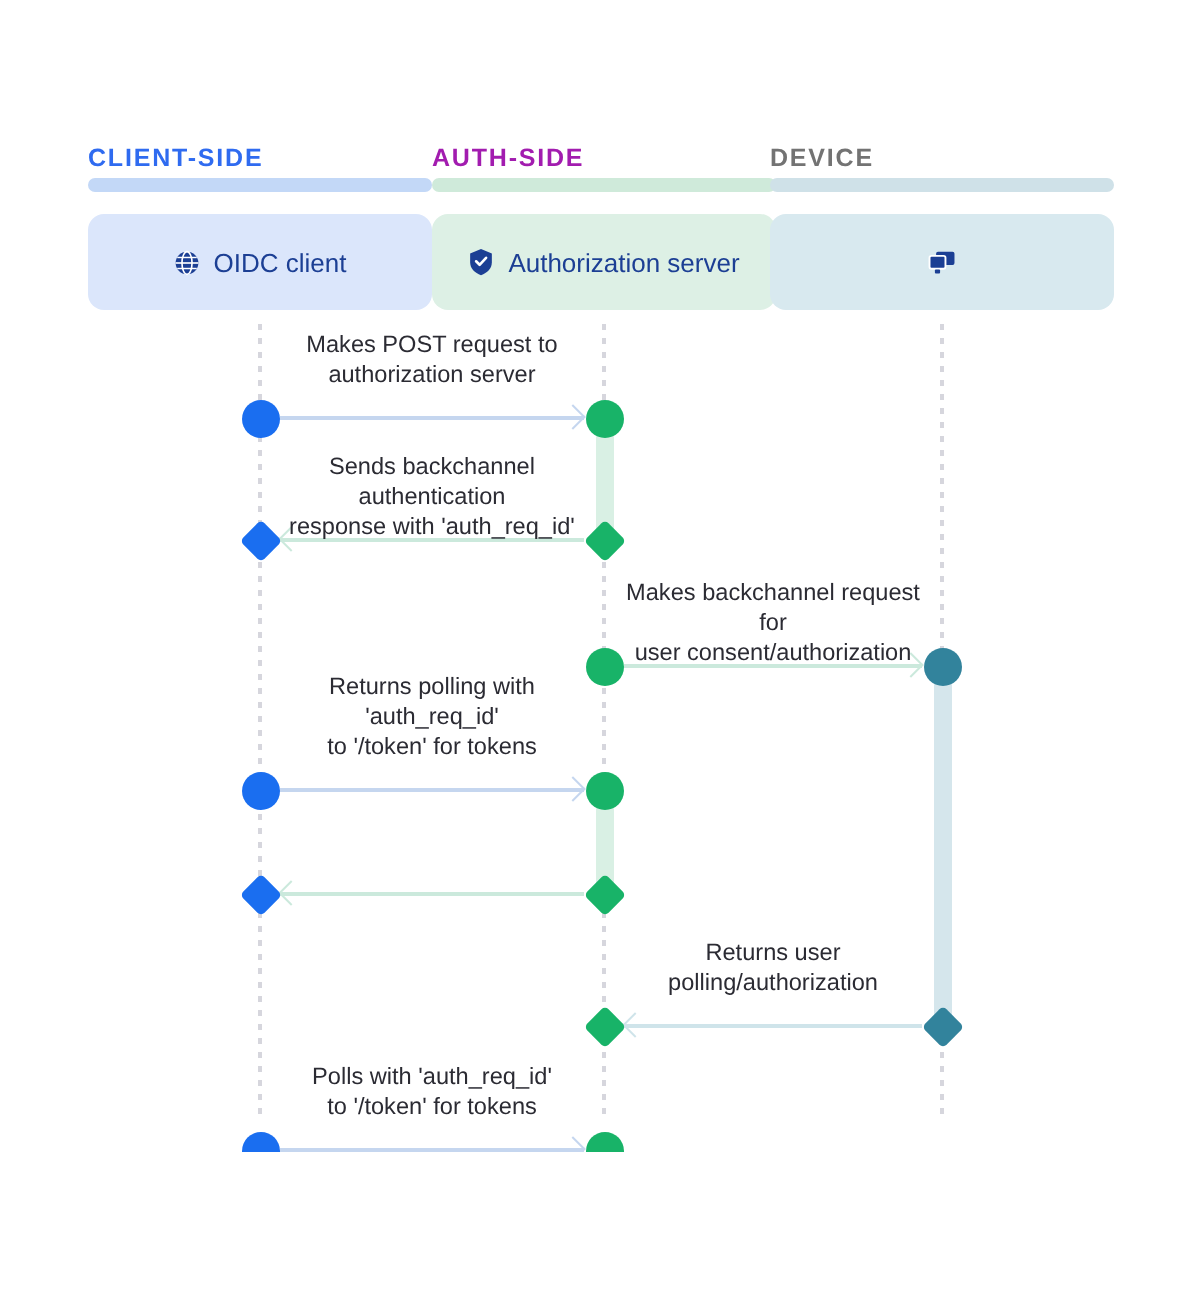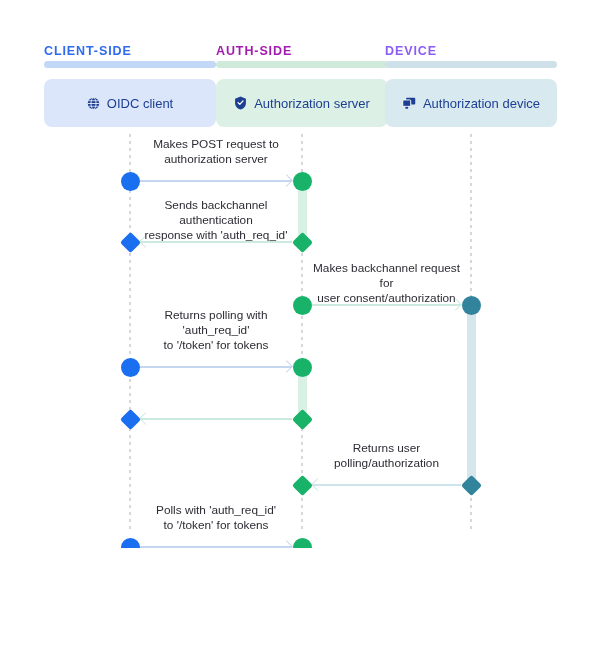--- a/index.html
+++ b/index.html
@@ -8,20 +8,21 @@
     background: #ffffff;
     font-family: "Liberation Sans", sans-serif;
     -webkit-font-smoothing: antialiased;
   }
   #card {
     position: relative;
     width: 602px; height: 548px;
     background: #ffffff;
     border-radius: 26px;
     overflow: hidden;
+    margin-top: 28px;
   }
   .col-title {
     position: absolute;
     font-size: 12.5px;
     font-weight: bold;
     letter-spacing: 0.9px;
     white-space: nowrap;
   }
   .accent-bar {
     position: absolute;
@@ -114,31 +115,30 @@
     <div class="node-box" style="left: 216px; top: 79px; width: 172px; background: rgb(221, 240, 229);">
       <span class="nb-icon">
         <svg width="13" height="14" viewBox="0 0 14 16" fill="none">
           <path d="M7 0.6 L13.2 3.1 V8.2 C13.2 11.8 10.6 14.4 7 15.5 C3.4 14.4 0.8 11.8 0.8 8.2 V3.1 Z" fill="#1c3f94"></path>
           <path d="M4.2 7.6 L6.2 9.6 L9.9 5.6" stroke="#ffffff" stroke-width="1.5" stroke-linecap="round" stroke-linejoin="round" fill="none"></path>
         </svg>
       </span>
       <span class="nb-label" style="color: rgb(28, 63, 148);">Authorization server</span>
     </div>
     <div class="lifeline" style="left: 301px;"></div>
-    <div class="col-title" style="left: 385px; top: 44px; color: #8b5cf6; text-align: center;">DEVICE</div>
+    <div class="col-title" style="left: 385px; top: 44px; color: #737373; text-align: center;">DEVICE</div>
     <div class="accent-bar" style="left: 385px; top: 61px; width: 172px; background: rgb(207, 225, 232);"></div>
     <div class="node-box" style="left: 385px; top: 79px; width: 172px; background: rgb(216, 233, 239);">
       <span class="nb-icon">
         <svg width="14" height="13" viewBox="0 0 16 15" fill="none">
           <rect x="4.6" y="1" width="10.6" height="7.6" rx="1.1" fill="#1c3f94"></rect>
           <rect x="0.8" y="3.4" width="9.2" height="7.4" rx="1.1" fill="#1c3f94" stroke="#ffffff" stroke-width="1.1"></rect>
           <rect x="3.9" y="11.2" width="3" height="2.4" rx="0.6" fill="#1c3f94"></rect>
         </svg>
       </span>
-      <span class="nb-label" style="color: rgb(28, 63, 148);">Authorization device</span>
     </div>
     <div class="lifeline" style="left: 470px;"></div>
     <div class="activation" style="left: 297.5px; top: 181px; height: 61px; background: rgb(217, 240, 228);"></div>
     <div class="activation" style="left: 297.5px; top: 367px; height: 52px; background: rgb(217, 240, 228);"></div>
     <div class="activation" style="left: 297.5px; top: 547px; height: 51px; background: rgb(217, 240, 228);"></div>
     <div class="activation" style="left: 466.5px; top: 305px; height: 180px; background: rgb(213, 230, 236);"></div>
     <div class="arrow-line" style="left: 140px; width: 152px; top: 180.2px; background: rgb(197, 214, 239);"></div>
     <div class="arrow-head right" style="border-color: rgb(197, 214, 239); top: 176px; left: 282px;"></div>
     <div class="marker circle" style="width: 19px; height: 19px; left: 120.5px; top: 171.5px; background: rgb(26, 110, 240);"></div>
     <div class="marker circle" style="width: 19px; height: 19px; left: 292.5px; top: 171.5px; background: rgb(24, 179, 104);"></div>

